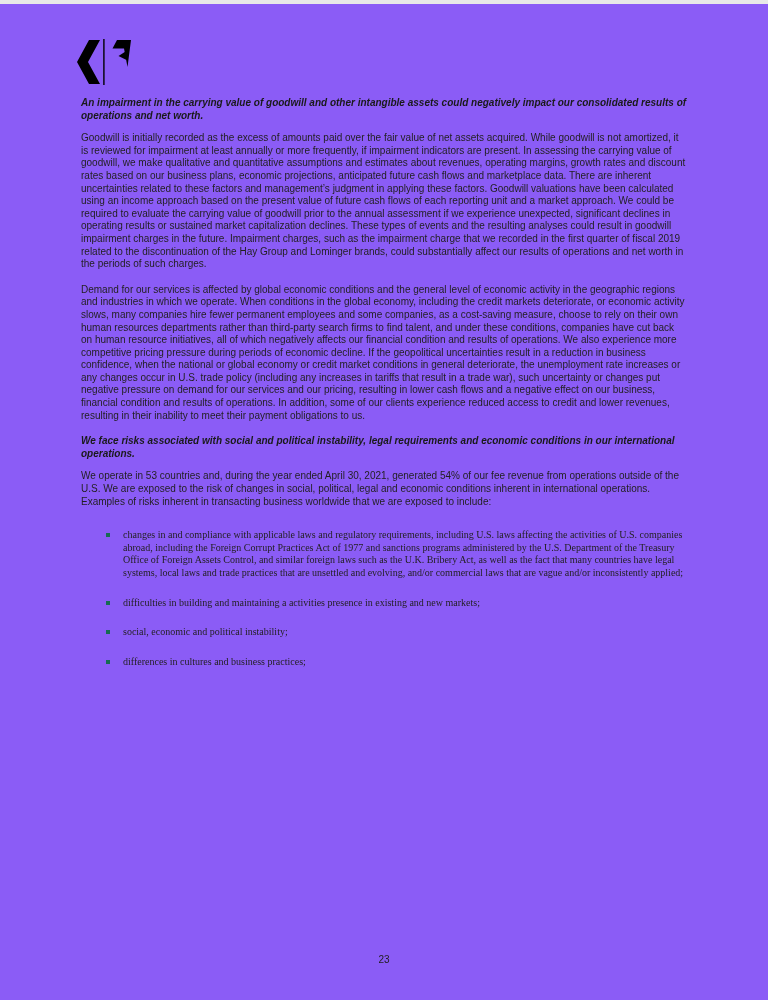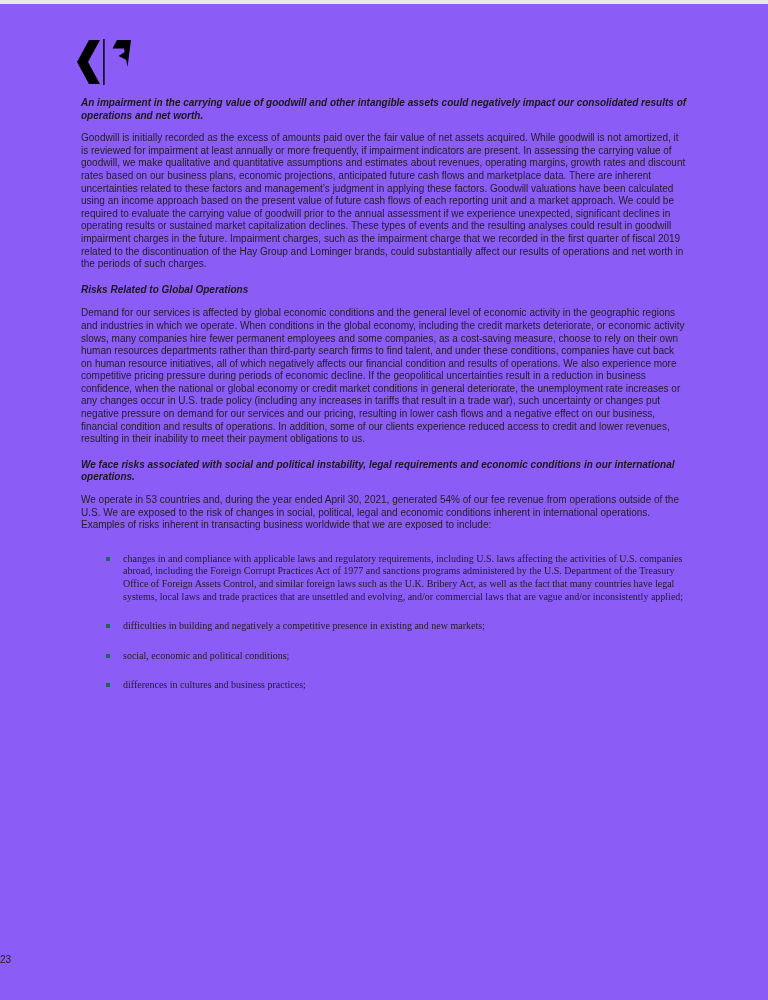--- a/index.html
+++ b/index.html
@@ -49,21 +49,21 @@
     height: 4px;
     margin: 4px 13px 0 25px;
     background: #176b53;
   }
   .bt { flex: 1 1 auto; }
   .pageno {
     position: absolute;
     top: 950px;
     left: 0;
     width: 768px;
-    text-align: left;
+    text-align: center;
     font-size: 10px;
     color: #211f1f;
   }
 </style>
 </head>
 <body>
 
 <div class="page" style="color: rgb(33, 31, 31);">
 
   <div class="logo">
@@ -74,41 +74,40 @@
       <path d="M42.5,17 L49.5,12.5 L50.5,21 Z" fill="#000000"></path>
     </svg>
   </div>
 
   <div class="content">
 
     <div class="h">An impairment in the carrying value of goodwill and other intangible assets could negatively impact our consolidated results of operations and net worth.</div>
 
     <p class="para">Goodwill is initially recorded as the excess of amounts paid over the fair value of net assets acquired. While goodwill is not amortized, it is reviewed for impairment at least annually or more frequently, if impairment indicators are present. In assessing the carrying value of goodwill, we make qualitative and quantitative assumptions and estimates about revenues, operating margins, growth rates and discount rates based on our business plans, economic projections, anticipated future cash flows and marketplace data. There are inherent uncertainties related to these factors and management’s judgment in applying these factors. Goodwill valuations have been calculated using an income approach based on the present value of future cash flows of each reporting unit and a market approach. We could be required to evaluate the carrying value of goodwill prior to the annual assessment if we experience unexpected, significant declines in operating results or sustained market capitalization declines. These types of events and the resulting analyses could result in goodwill impairment charges in the future. Impairment charges, such as the impairment charge that we recorded in the first quarter of fiscal 2019 related to the discontinuation of the Hay Group and Lominger brands, could substantially affect our results of operations and net worth in the periods of such charges.</p>
 
-    <div class="h mb11">Risks Related to Global Operations</div>
 
 
     <p class="para">Demand for our services is affected by global economic conditions and the general level of economic activity in the geographic regions and industries in which we operate. When conditions in the global economy, including the credit markets deteriorate, or economic activity slows, many companies hire fewer permanent employees and some companies, as a cost-saving measure, choose to rely on their own human resources departments rather than third-party search firms to find talent, and under these conditions, companies have cut back on human resource initiatives, all of which negatively affects our financial condition and results of operations. We also experience more competitive pricing pressure during periods of economic decline. If the geopolitical uncertainties result in a reduction in business confidence, when the national or global economy or credit market conditions in general deteriorate, the unemployment rate increases or any changes occur in U.S. trade policy (including any increases in tariffs that result in a trade war), such uncertainty or changes put negative pressure on demand for our services and our pricing, resulting in lower cash flows and a negative effect on our business, financial condition and results of operations. In addition, some of our clients experience reduced access to credit and lower revenues, resulting in their inability to meet their payment obligations to us.</p>
 
     <div class="h">We face risks associated with social and political instability, legal requirements and economic conditions in our international operations.</div>
 
     <p class="para mb21">We operate in 53 countries and, during the year ended April 30, 2021, generated 54% of our fee revenue from operations outside of the U.S. We are exposed to the risk of changes in social, political, legal and economic conditions inherent in international operations. Examples of risks inherent in transacting business worldwide that we are exposed to include:</p>
 
     <ul class="bullets">
       <li>
         <span class="sq" style="background: rgb(23, 107, 83);"></span>
         <span class="bt">changes in and compliance with applicable laws and regulatory requirements, including U.S. laws affecting the activities of U.S. companies abroad, including the Foreign Corrupt Practices Act of 1977 and sanctions programs administered by the U.S. Department of the Treasury Office of Foreign Assets Control, and similar foreign laws such as the U.K. Bribery Act, as well as the fact that many countries have legal systems, local laws and trade practices that are unsettled and evolving, and/or commercial laws that are vague and/or inconsistently applied;</span>
       </li>
       <li>
         <span class="sq" style="background: rgb(23, 107, 83);"></span>
-        <span class="bt">difficulties in building and negatively a competitive presence in existing and new markets;</span>
+        <span class="bt">difficulties in building and maintaining a activities presence in existing and new markets;</span>
       </li>
       <li>
         <span class="sq" style="background: rgb(23, 107, 83);"></span>
-        <span class="bt">social, economic and political conditions;</span>
+        <span class="bt">social, economic and political instability;</span>
       </li>
       <li>
         <span class="sq" style="background: rgb(23, 107, 83);"></span>
         <span class="bt">differences in cultures and business practices;</span>
       </li>
     </ul>
 
   </div>
 
   <div class="pageno">23</div>

